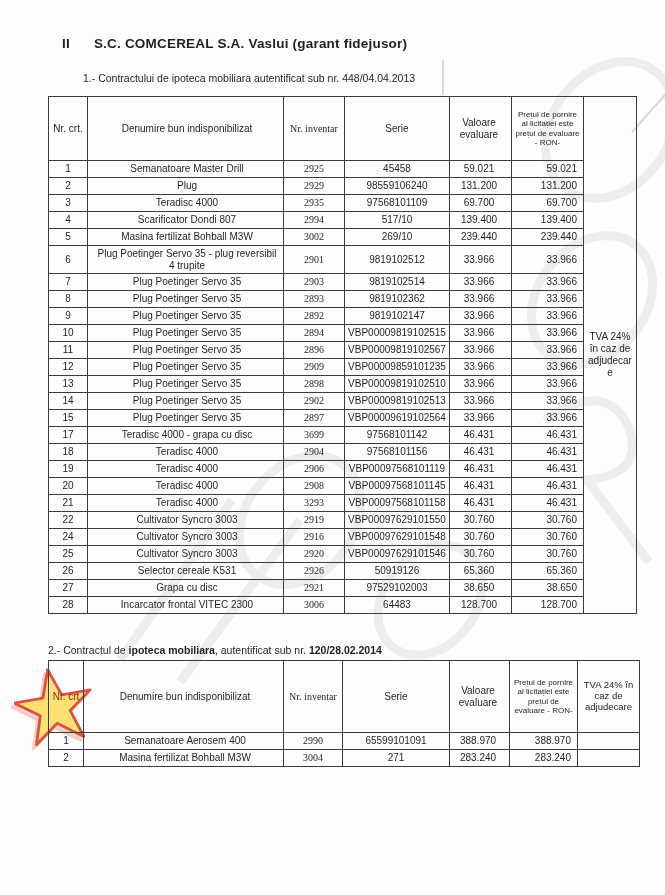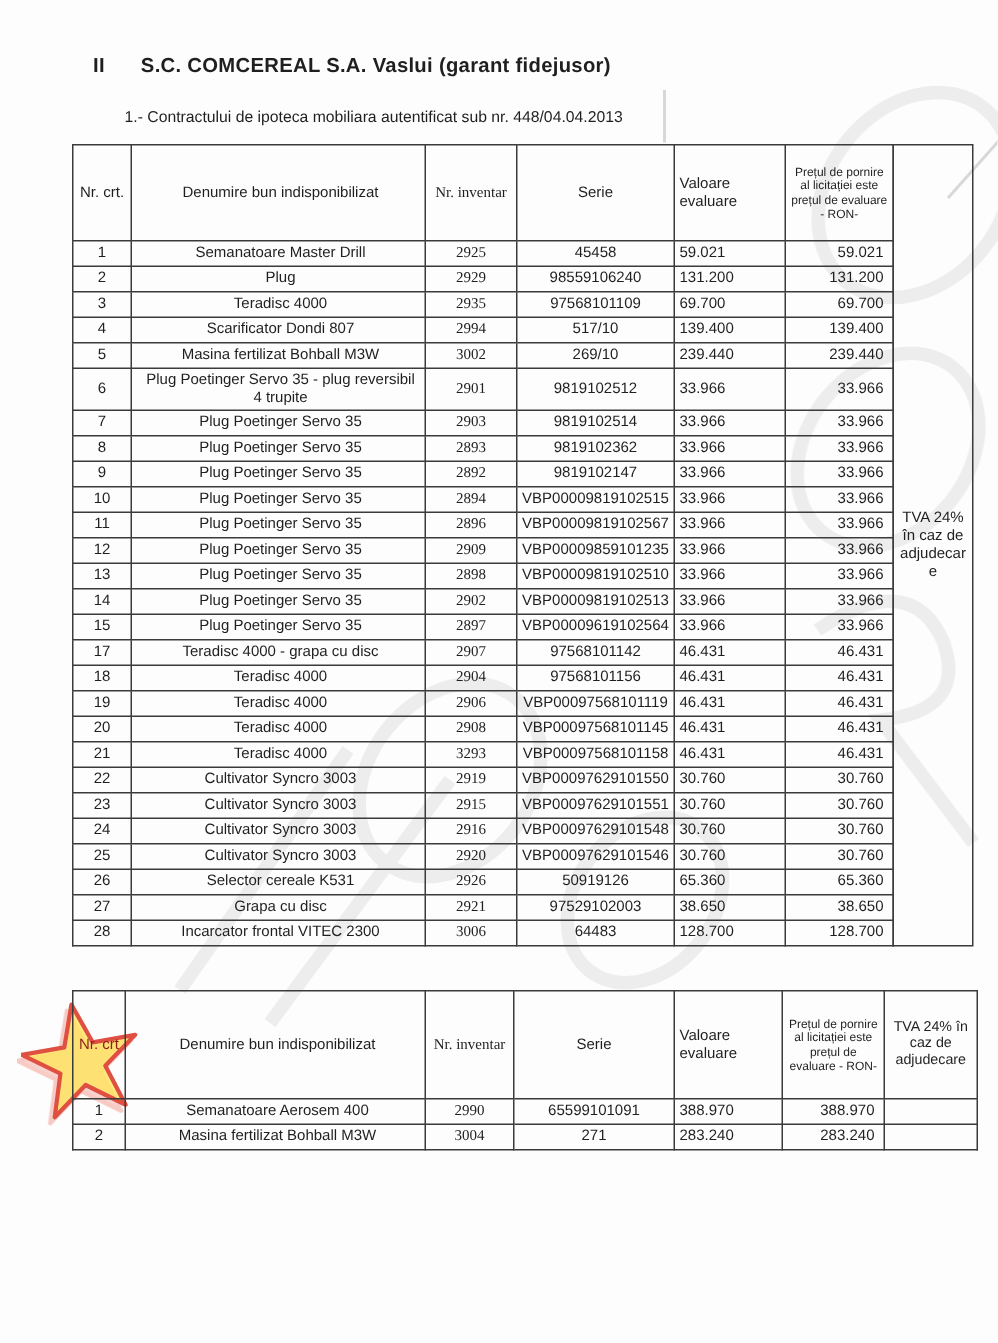--- a/index.html
+++ b/index.html
@@ -23,21 +23,21 @@
   table{border-collapse:collapse;font-size:10px;color:#1f1f1f;background:transparent;position:relative;z-index:1;}
   th,td{border:1px solid #3b3b3b;padding:2px 3px;vertical-align:middle;line-height:1.15;}
   th{font-weight:normal;text-align:center;}
   thead tr{height:64px;}
   #table2 thead tr{height:72px;}
   tbody td{height:12px;}
   .c-nr{width:32px;text-align:center;}
   .c-denumire{width:186px;text-align:center;padding-left:6px;}
   .c-inventar{width:54px;text-align:center;font-family:Liberation Serif, serif;}
   .c-serie{width:98px;text-align:center;}
-  .c-valoare{width:52px;text-align:left;padding-right:18px;}
+  .c-valoare{width:52px;text-align:center;padding-right:6px;}
   .c-pret{width:62px;text-align:right;padding-right:6px;}
   .c-tva{width:55px;text-align:center;font-size:9.5px;word-break:break-word;}
   th.c-pret{font-size:8px;text-align:center;padding:2px;line-height:1.18;}
   #table2 .c-nr{width:28px;}
   #table2 .c-denumire{width:190px;}
   #table2 .c-inventar{width:52px;}
   #table2 .c-serie{width:100px;}
   #table2 .c-valoare{width:50px;}
   #table2 .c-pret{width:58px;}
   th.red{color:#8b1f16;font-weight:normal;}
@@ -205,21 +205,21 @@
             <td class="c-nr">15</td>
             <td class="c-denumire">Plug Poetinger Servo 35</td>
             <td class="c-inventar">2897</td>
             <td class="c-serie">VBP00009619102564</td>
             <td class="c-valoare">33.966</td>
             <td class="c-pret">33.966</td>
           </tr>
           <tr>
             <td class="c-nr">17</td>
             <td class="c-denumire">Teradisc 4000 - grapa cu disc</td>
-            <td class="c-inventar">2907</td>
+            <td class="c-inventar">3699</td>
             <td class="c-serie">97568101142</td>
             <td class="c-valoare">46.431</td>
             <td class="c-pret">46.431</td>
           </tr>
           <tr>
             <td class="c-nr">18</td>
             <td class="c-denumire">Teradisc 4000</td>
             <td class="c-inventar">2904</td>
             <td class="c-serie">97568101156</td>
             <td class="c-valoare">46.431</td>
@@ -251,28 +251,20 @@
           </tr>
           <tr>
             <td class="c-nr">22</td>
             <td class="c-denumire">Cultivator Syncro 3003</td>
             <td class="c-inventar">2919</td>
             <td class="c-serie">VBP00097629101550</td>
             <td class="c-valoare">30.760</td>
             <td class="c-pret">30.760</td>
           </tr>
           <tr>
-            <td class="c-nr">23</td>
-            <td class="c-denumire">Cultivator Syncro 3003</td>
-            <td class="c-inventar">2915</td>
-            <td class="c-serie">VBP00097629101551</td>
-            <td class="c-valoare">30.760</td>
-            <td class="c-pret">30.760</td>
-          </tr>
-          <tr>
             <td class="c-nr">24</td>
             <td class="c-denumire">Cultivator Syncro 3003</td>
             <td class="c-inventar">2916</td>
             <td class="c-serie">VBP00097629101548</td>
             <td class="c-valoare">30.760</td>
             <td class="c-pret">30.760</td>
           </tr>
           <tr>
             <td class="c-nr">25</td>
             <td class="c-denumire">Cultivator Syncro 3003</td>
@@ -303,20 +295,23 @@
             <td class="c-inventar">3006</td>
             <td class="c-serie">64483</td>
             <td class="c-valoare">128.700</td>
             <td class="c-pret">128.700</td>
           </tr>
         </tbody>
     </table>
     <div class="tva-box">TVA 24% în caz de adjudecare</div>
   </div>
 
+  <div class="h2">
+    <span>2.- Contractul de </span><b>ipoteca mobiliara</b><span>, autentificat sub nr. </span><b>120/28.02.2014</b>
+  </div>
 
   <div class="t2wrap">
     <svg class="star" viewBox="0 0 100 100">
       <polygon points="50,4 62,38 98,38 69,59 80,94 50,72 20,94 31,59 2,38 38,38" fill="#ffe45f" fill-opacity="0.82" stroke="#df5043" stroke-width="3.5" stroke-linejoin="round" transform="rotate(-10 50 50)"></polygon>
     </svg>
     <table id="table2">
       <thead>
         <tr>
           <th class="c-nr red">Nr. crt</th>
           <th class="c-denumire">Denumire bun indisponibilizat</th>

